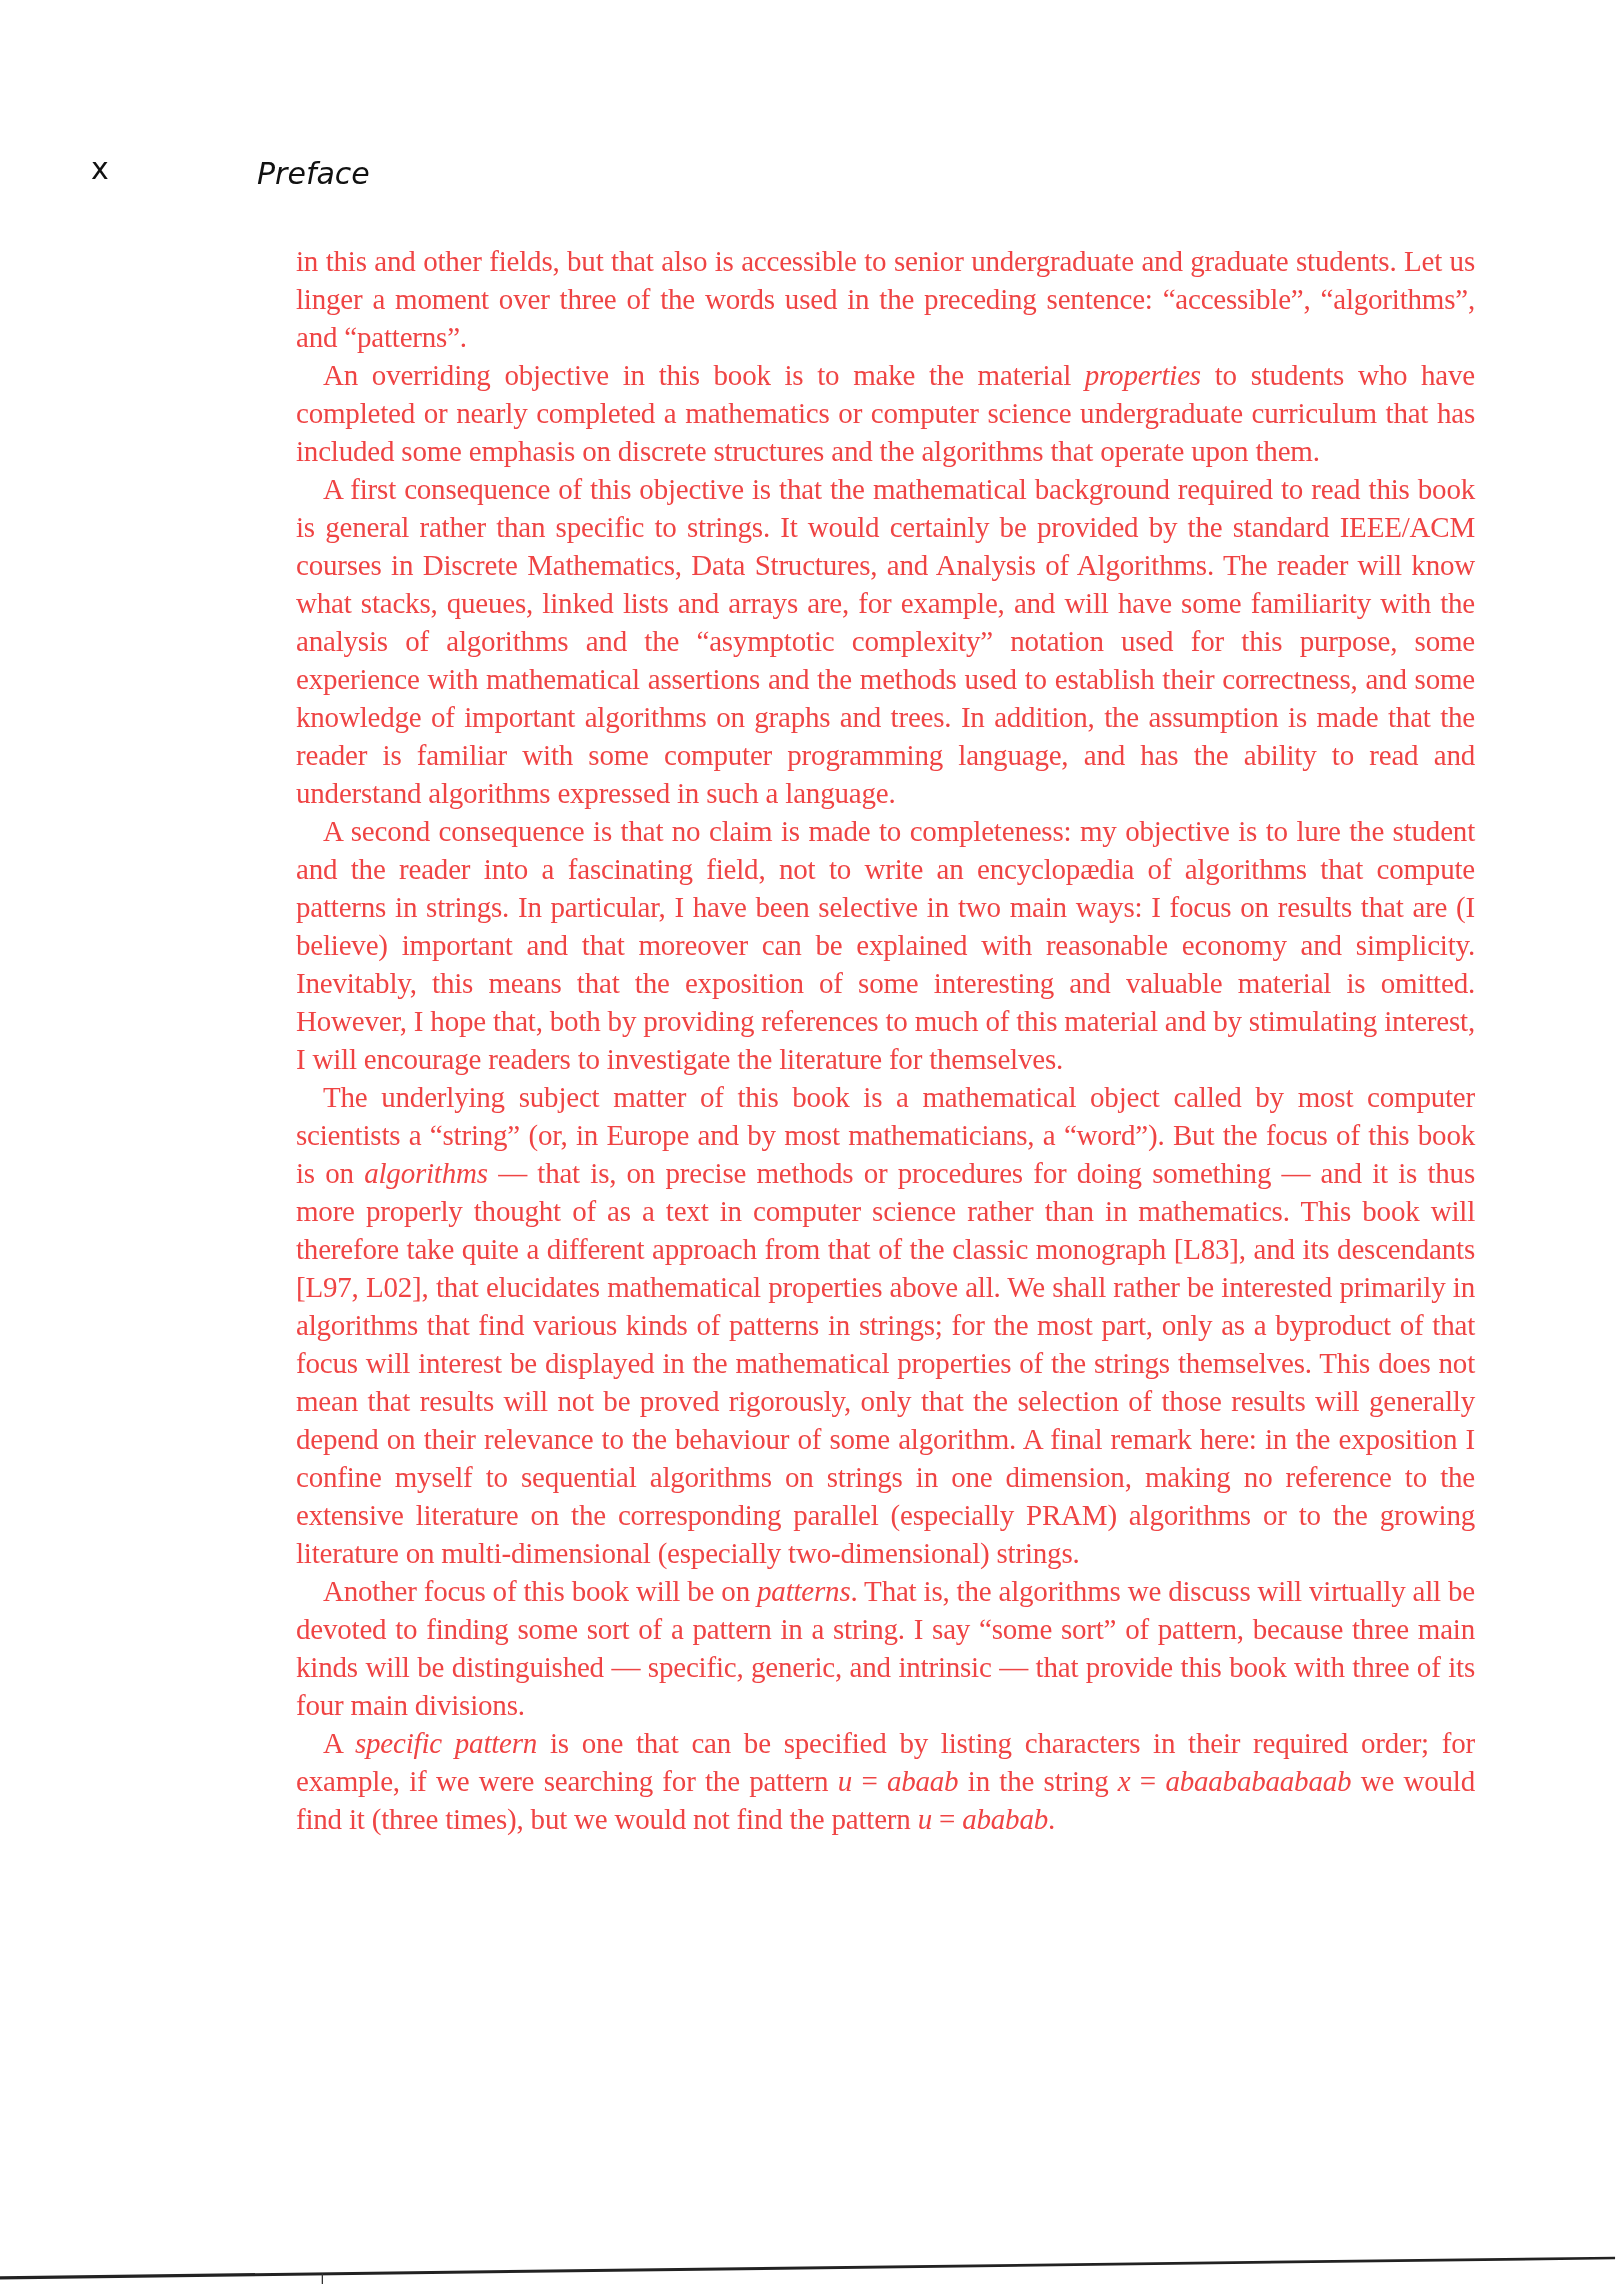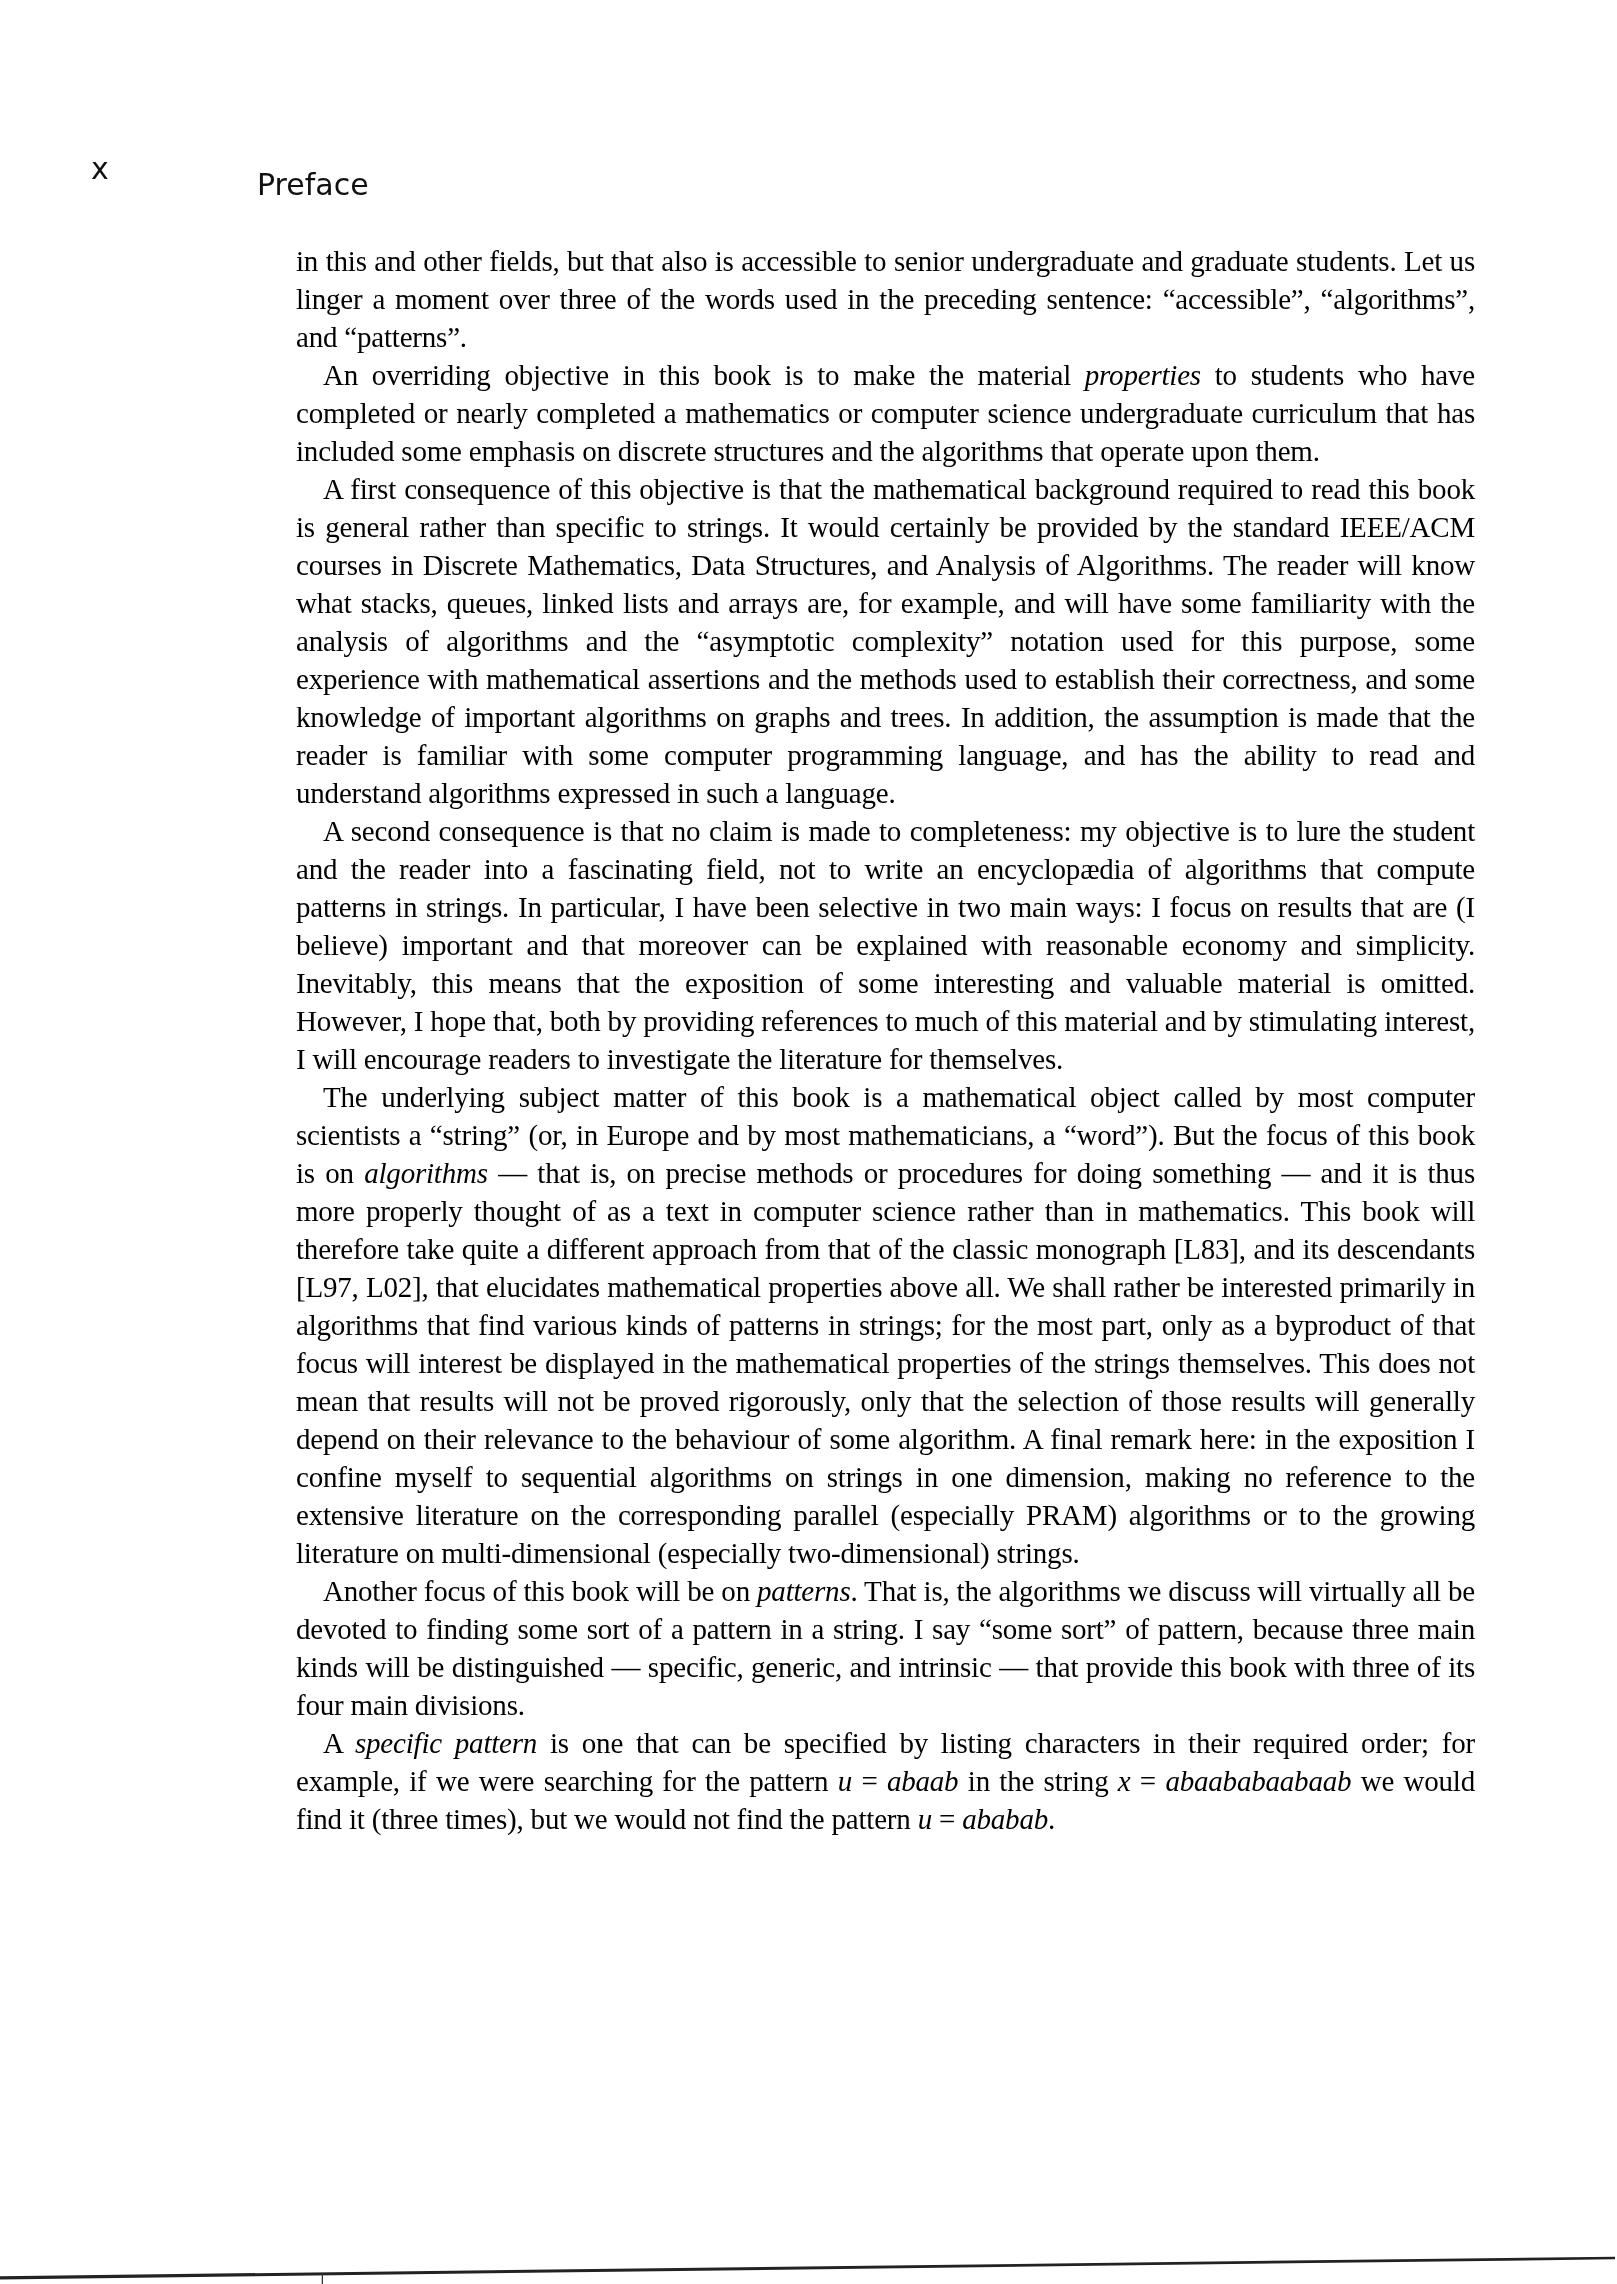--- a/index.html
+++ b/index.html
@@ -1,23 +1,23 @@
 <!DOCTYPE html>
 <html style="font-size:10.4px"><head>
 <meta charset="utf-8">
 <style>
   html, body { margin: 0; padding: 0; background: #ffffff; }
   body { width: 1617px; height: 2284px; position: relative; overflow: hidden; color: #111; }
   .running-head { position: absolute; top: 151px; left: 0; width: 1617px; height: 46px;
     font-family: "DejaVu Sans", sans-serif; font-size: 30px; color: #111; }
   .page-num { position: absolute; left: 91px; top: 0; }
-  .head-title { position: absolute; left: 257px; top: 16px; }
+  .head-title { position: absolute; left: 257px; top: 5px; font-style: italic; }
   .body-text { position: absolute; left: 296px; top: 242px; width: 1179px;
     font-family: "Liberation Serif", serif; font-size: 29px; line-height: 38px;
-    text-align: justify; color: #000000; letter-spacing: -0.2px; }
+    text-align: justify; color: #ef4444; letter-spacing: -0.2px; }
   .body-text p { margin: 0; text-indent: 0; }
   .body-text p.indent { text-indent: 27px; }
   em { font-style: italic; }
   .scan-line { position: absolute; left: 0; bottom: 0; width: 1617px; height: 65px; }
 </style>
 </head>
 <body>
 
 <div class="running-head">
   <span class="page-num">x</span>

